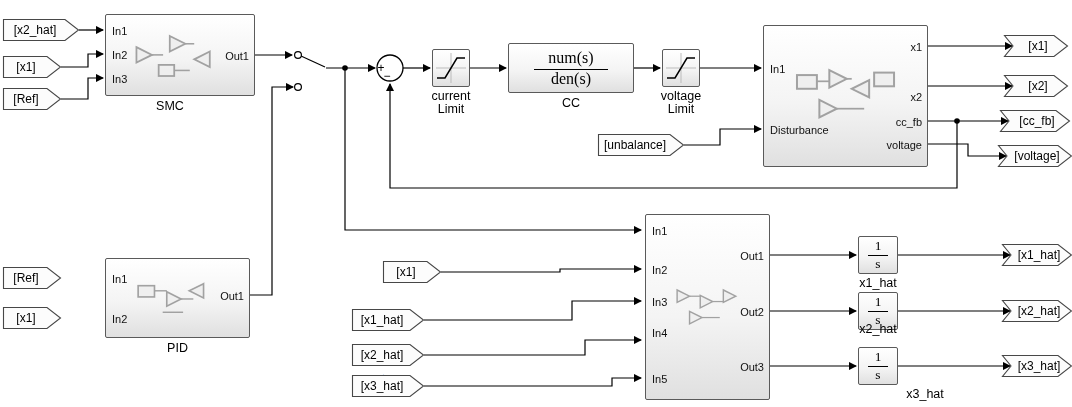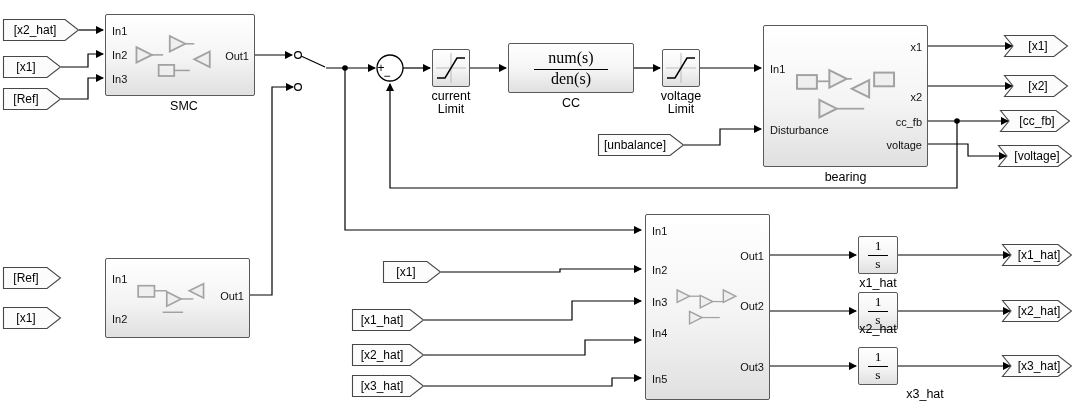--- a/index.html
+++ b/index.html
@@ -105,35 +105,36 @@
       <rect x="24" y="30" width="14" height="10"></rect>
       <line x1="18" y1="21" x2="28" y2="21"></line>
         <line x1="48" y1="11" x2="56" y2="11"></line>
         <line x1="38" y1="35" x2="52" y2="35"></line>
     </svg>
     <span class="portlabel left" style="top:16px">In1</span>
     <span class="portlabel left" style="top:40px">In2</span>
     <span class="portlabel left" style="top:64px">In3</span>
     <span class="portlabel right" style="top:41px">Out1</span>
   </div>
-  <div class="caption" style="left:109px;top:100px;width:150px">SMC</div>
+  <div class="caption" style="left:95px;top:100px;width:150px">SMC</div>
 
   <div class="block" style="left:105px;top:258px;width:145px;height:80px">
     <svg class="preview" style="left:26px;top:18px" width="92" height="46" viewBox="0 0 90 44">
       <rect x="6" y="8" width="16" height="11"></rect>
         <path d="M34,14 L48,21 L34,28 Z"></path>
         <path d="M70,6 L56,13 L70,20 Z"></path>
       <line x1="22" y1="13" x2="34" y2="13"></line>
         <line x1="48" y1="21" x2="60" y2="21"></line>
         <line x1="30" y1="34" x2="50" y2="34"></line>
     </svg>
     <span class="portlabel left" style="top:20px">In1</span>
     <span class="portlabel left" style="top:60px">In2</span>
     <span class="portlabel right" style="top:37px">Out1</span>
   </div>
+  <div class="caption" style="left:105px;top:342px;width:145px">PID</div>
 
   <div class="block" style="left:432px;top:49px;width:38px;height:38px">
     <svg class="satsvg" width="36" height="36" viewBox="0 0 36 36">
       <line x1="3" y1="18" x2="33" y2="18" stroke="#b5b5b5" stroke-width="0.9"></line>
       <line x1="18" y1="3" x2="18" y2="33" stroke="#b5b5b5" stroke-width="0.9"></line>
       <polyline points="4,28 12,28 24,8 32,8" fill="none" stroke="#000" stroke-width="1.5"></polyline>
     </svg>
   </div>
   <div class="caption" style="left:412px;top:90px;width:78px">
     <span>current</span>
@@ -171,39 +172,38 @@
         <line x1="44" y1="9" x2="48" y2="9"></line>
         <line x1="36" y1="33" x2="58" y2="33"></line>
     </svg>
     <span class="portlabel left" style="top:43px">In1</span>
     <span class="portlabel left" style="top:104px">Disturbance</span>
     <span class="portlabel right" style="top:21px">x1</span>
     <span class="portlabel right" style="top:71px">x2</span>
     <span class="portlabel right" style="top:96px">cc_fb</span>
     <span class="portlabel right" style="top:119px">voltage</span>
   </div>
-  <div class="caption" style="left:763px;top:171px;width:165px">bearing</div>
 
   <div class="block" style="left:645px;top:214px;width:125px;height:186px">
     <svg class="preview" style="left:24px;top:62px" width="80" height="58" viewBox="0 0 90 44">
       <path d="M8,4 L22,11 L8,18 Z"></path>
         <path d="M34,10 L48,17 L34,24 Z"></path>
         <path d="M60,4 L74,11 L60,18 Z"></path>
       <path d="M22,28 L36,35 L22,42 Z"></path>
       <line x1="22" y1="11" x2="34" y2="11"></line>
         <line x1="48" y1="17" x2="60" y2="17"></line>
         <line x1="36" y1="35" x2="56" y2="35"></line>
     </svg>
     <span class="portlabel left" style="top:16px">In1</span>
     <span class="portlabel left" style="top:55px">In2</span>
     <span class="portlabel left" style="top:87px">In3</span>
     <span class="portlabel left" style="top:118px">In4</span>
     <span class="portlabel left" style="top:164px">In5</span>
     <span class="portlabel right" style="top:41px">Out1</span>
-    <span class="portlabel right" style="top:91px">Out2</span>
+    <span class="portlabel right" style="top:97px">Out2</span>
     <span class="portlabel right" style="top:152px">Out3</span>
   </div>
 
   <div class="block" style="left:858px;top:236px;width:40px;height:38px">
     <div class="frac int-frac">
       <span class="num">1</span>
       <span class="den">s</span>
     </div>
   </div>
   <div class="caption" style="left:843px;top:277px;width:70px">x1_hat</div>

